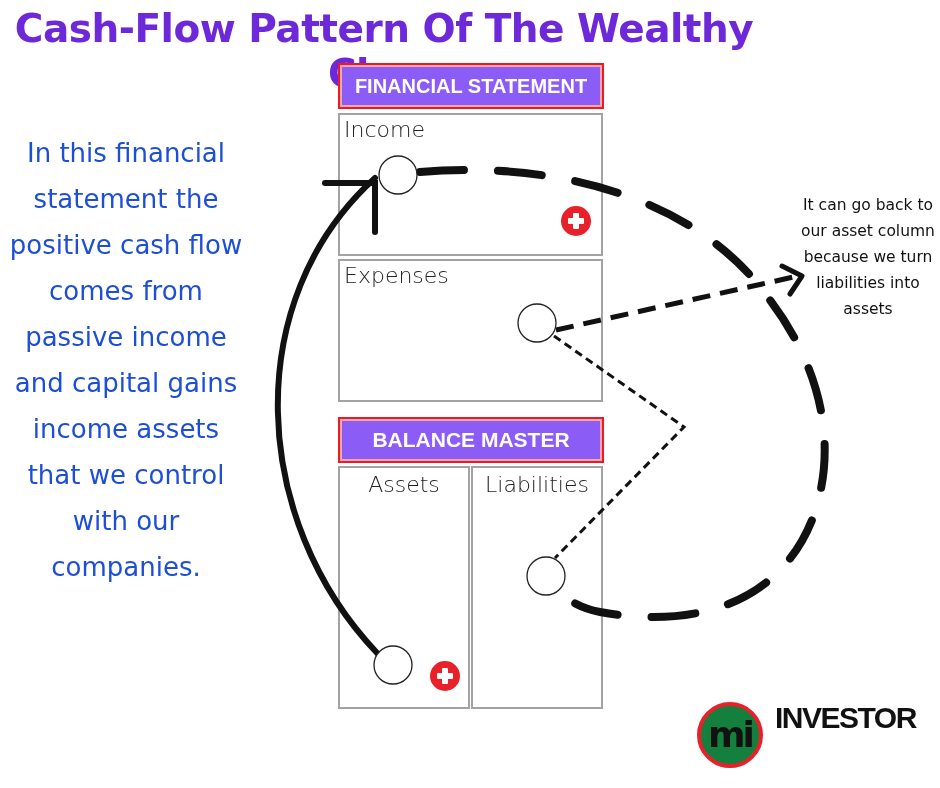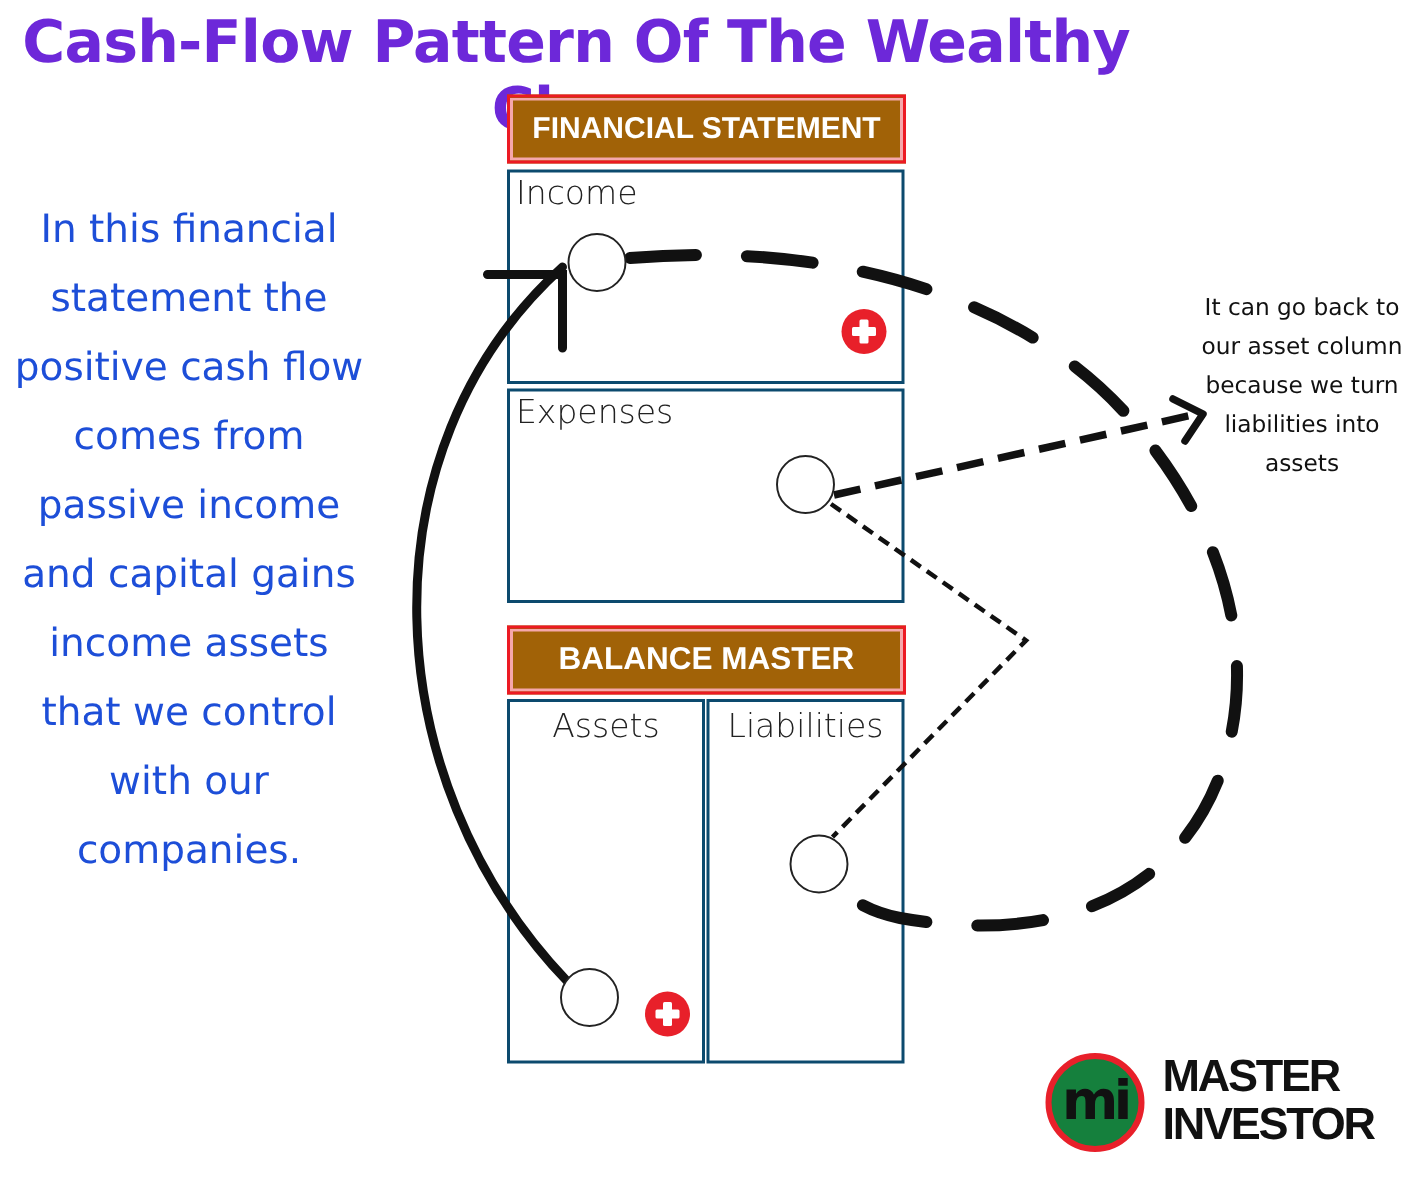--- a/index.html
+++ b/index.html
@@ -4,26 +4,26 @@
 <style>
   html, body { margin:0; padding:0; background:#ffffff; }
   body { width:940px; height:788px; position:relative; overflow:hidden;
          font-family:"DejaVu Sans", "Liberation Sans", sans-serif; color:#111; }
   .title { position:absolute; left:0; top:6px; width:768px; text-align:center;
            font-size:39px; font-weight:bold; letter-spacing:-0.5px; color:#6d28d9; }
   .left-text { position:absolute; left:4px; top:130px; width:244px; text-align:center;
                font-size:26px; line-height:46px; color:#1d4ed8; }
   .note { position:absolute; left:800px; top:192px; width:136px; text-align:center;
           font-size:15.5px; line-height:26px; color:#111; }
-  .banner { position:absolute; background:#a16207; border:2px solid #ec1a23;
+  .banner { position:absolute; background:#8b5cf6; border:2px solid #ec1a23;
             box-shadow: inset 0 0 0 2px #f6a7ab; color:#fff; font-weight:bold;
             text-align:center; font-family:"Liberation Sans", sans-serif; }
   .banner-fs { left:338px; top:63px; width:262px; height:42px; line-height:42px; font-size:20px; }
   .banner-bs { left:338px; top:417px; width:262px; height:42px; line-height:42px; font-size:21px; }
-  .box { position:absolute; border:2px solid #0c4a6e; background:#fff; box-sizing:border-box; }
+  .box { position:absolute; border:2px solid #a3a3a3; background:#fff; box-sizing:border-box; }
   .box-income { left:338px; top:113px; width:265px; height:143px; }
   .box-expenses { left:338px; top:259px; width:265px; height:143px; }
   .box-assets { left:338px; top:466px; width:132px; height:243px; }
   .box-liab { left:471px; top:466px; width:132px; height:243px; }
   .box-label { position:absolute; font-size:22px; color:#222; font-weight:300; }
   .box-income .box-label, .box-expenses .box-label { left:4px; top:2px; }
   .box-assets .box-label, .box-liab .box-label { left:0; right:0; top:4px; text-align:center; }
   svg.overlay { position:absolute; left:0; top:0; width:940px; height:788px; pointer-events:none; }
   .logo { position:absolute; left:697px; top:698px; width:240px; height:80px; }
   .logo-circle { position:absolute; left:0; top:4px; width:66px; height:66px; border:4px solid #e8202a;
@@ -88,16 +88,15 @@
     <rect x="437" y="673" width="16" height="6" fill="#fff" rx="1"></rect>
     <rect x="442" y="668" width="6" height="16" fill="#fff" rx="1"></rect>
   </g>
 </svg>
 
 <div class="logo">
   <div class="logo-circle">
     <div class="logo-mark">mi</div>
   </div>
   <div class="logo-text">
-    <div>MASTER</div>
     <div>INVESTOR</div>
   </div>
 </div>
 
 </body></html>

